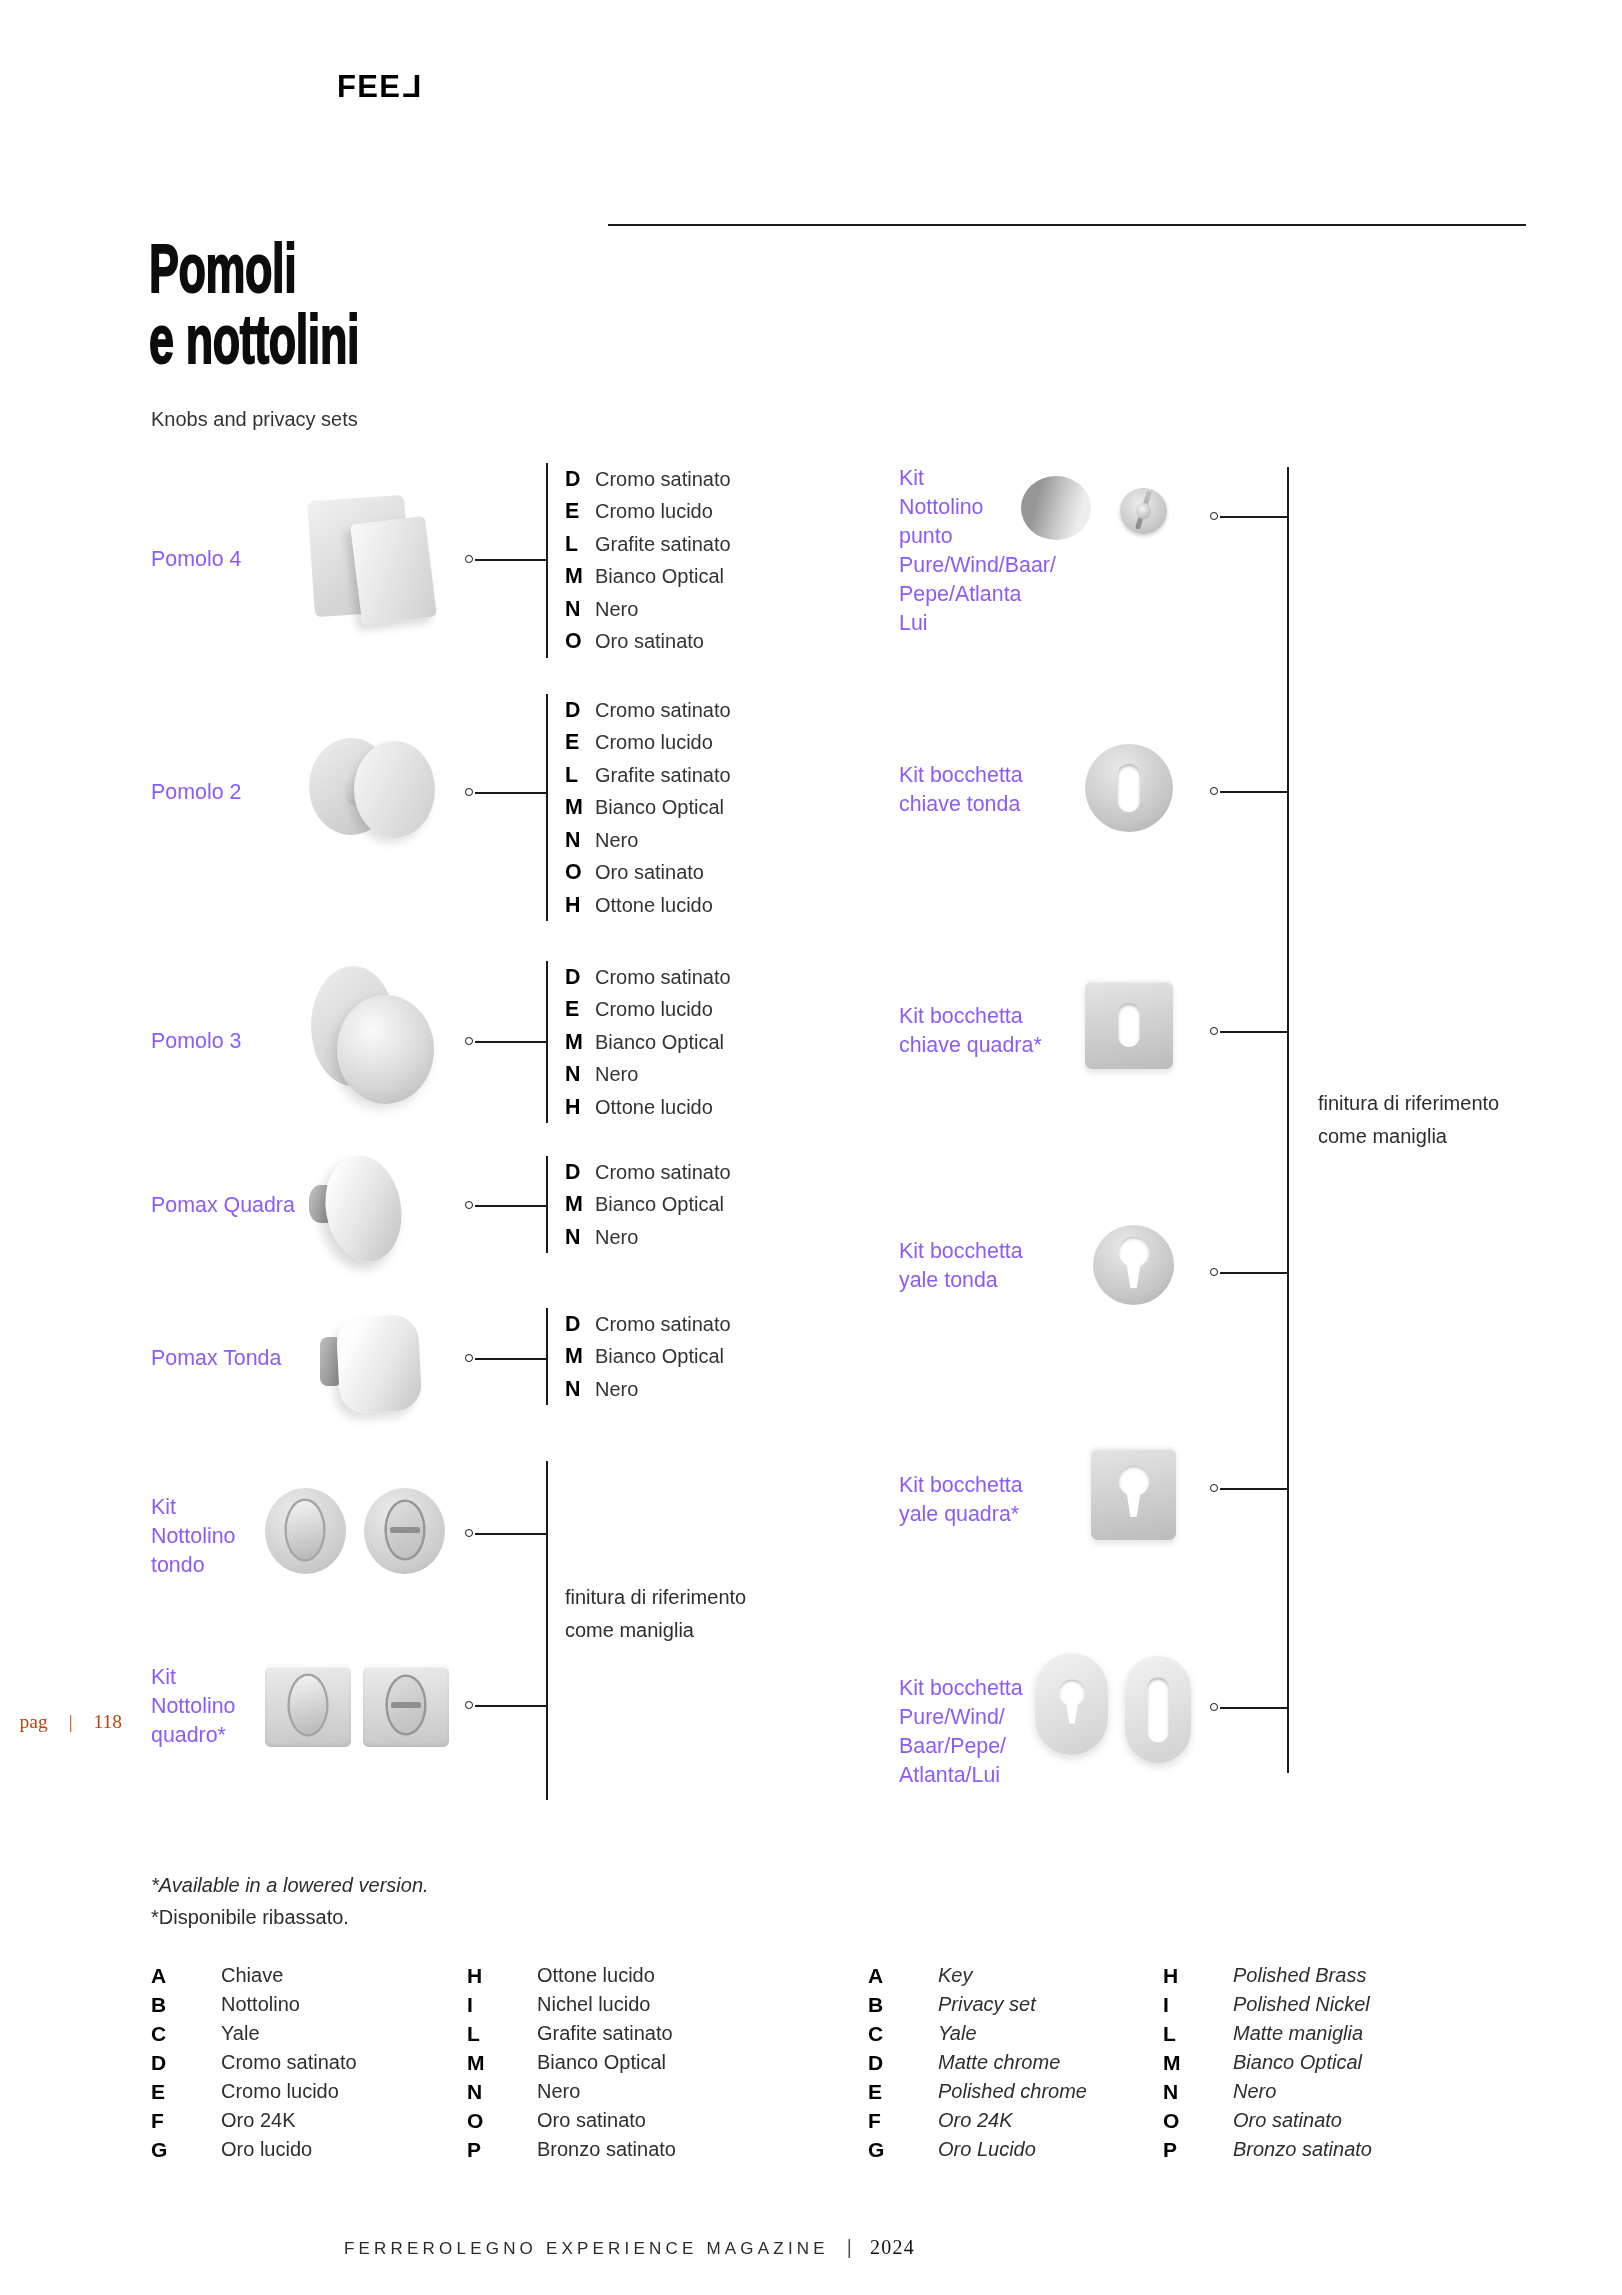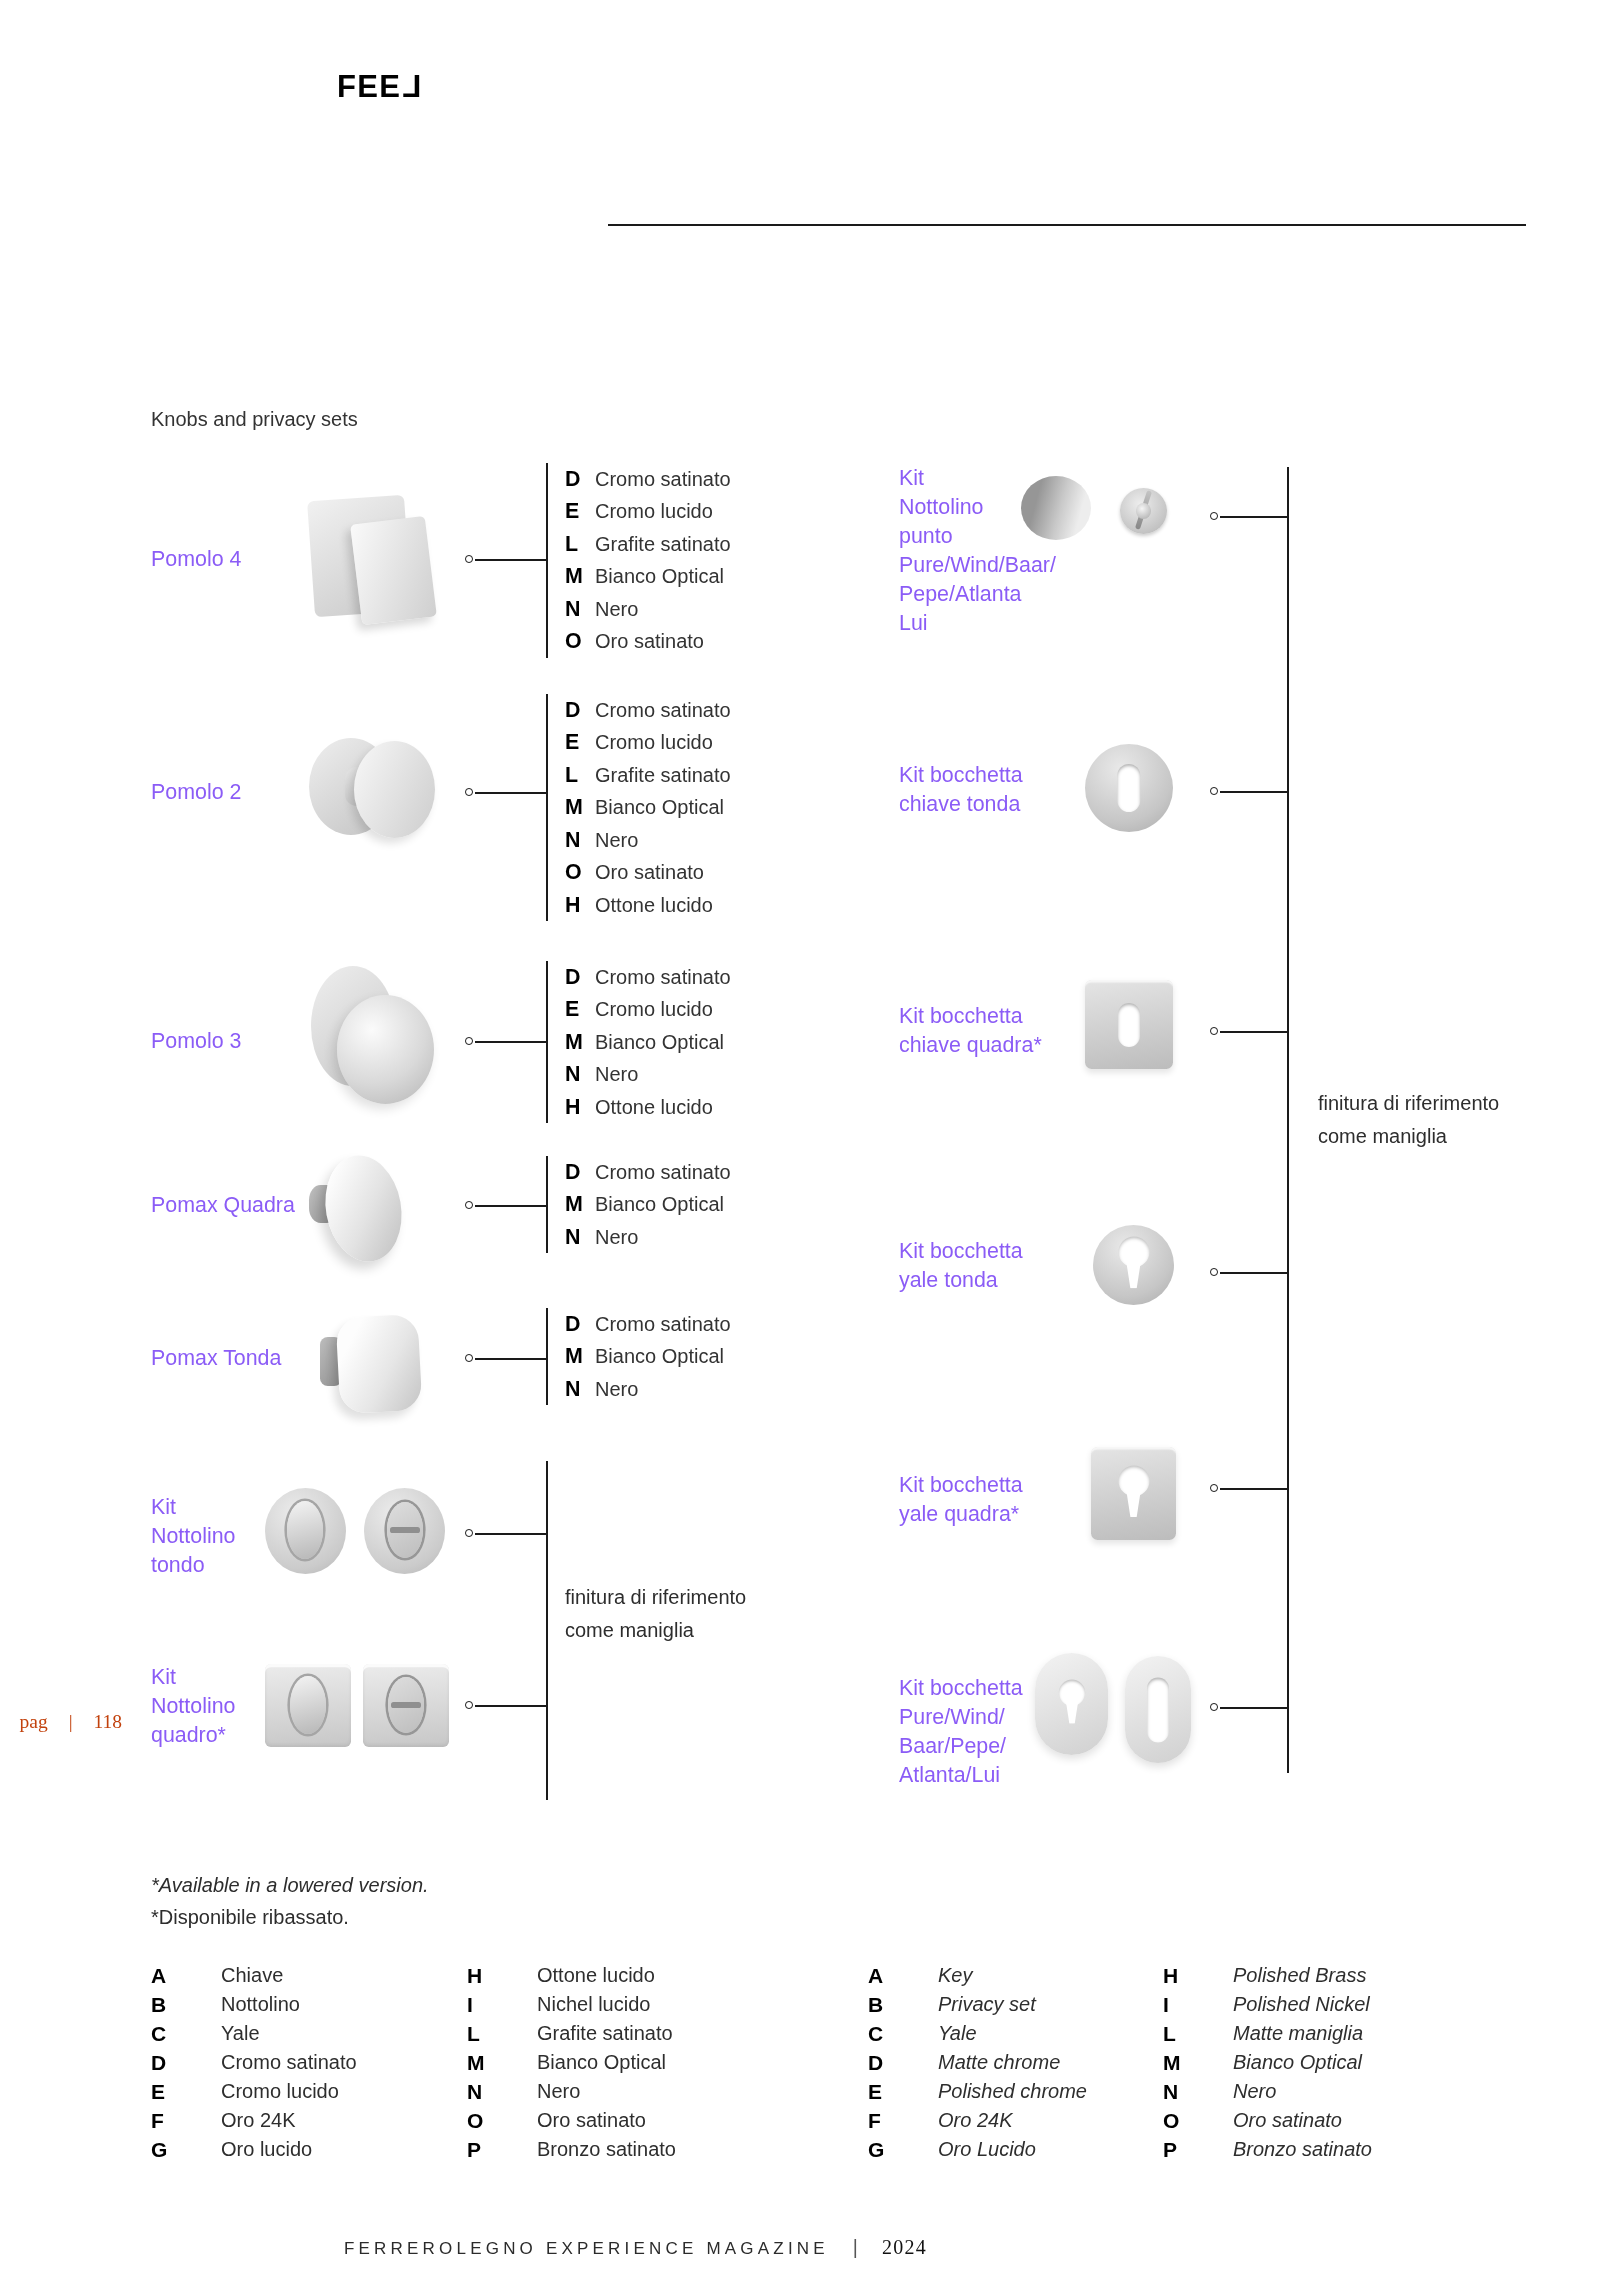--- a/index.html
+++ b/index.html
@@ -36,21 +36,21 @@
   .finish-label{font-size:20px;color:#333;}
 
   
   .legend-row{display:flex;align-items:center;height:29px;}
   .legend-code{font-weight:bold;color:#000;min-width:30px;font-size:21px;}
   .legend-label{font-size:20px;color:#2e2e2e;margin-left:40px;}
   .legend-col.italic .legend-label{font-style:italic;}
 
   
   .pagmark{font-family:"Liberation Serif",serif;font-size:19.5px;color:#c2410c;display:flex;gap:21px;}
-  .footer{display:flex;align-items:baseline;gap:24px;}
+  .footer{display:flex;align-items:baseline;gap:18px;}
   .footer-main{font-size:17px;letter-spacing:4.2px;color:#2b2b2b;}
   .footer-sep{font-size:19.5px;color:#555;font-weight:100;}
   .footer-year{font-family:"Liberation Serif",serif;font-size:20px;color:#111;letter-spacing:1.3px;}
 
   
   .shape{position:absolute;}
   .p1-plate{left:0;top:6.5px;width:97px;height:116px;border-radius:6.5px;
             background:linear-gradient(150deg,#f1f1f1,#c8c8c8);transform:rotate(-4deg);}
   .p1-face{left:45px;top:29px;width:75px;height:101px;border-radius:5.2px;
            background:linear-gradient(115deg,#fafafa,#cfcfcf);transform:rotate(-7deg);
@@ -113,20 +113,24 @@
 <body>
 
 <div class="page">
 
   <div class="abs logo" style="left:337px;top:69px;">
     <span>FEE</span><span class="mirror">L</span>
   </div>
 
   <div class="rule-h" style="left:608px;top:224px;width:918px;"></div>
 
+  <div class="abs" style="left:149px;top:233px;">
+    <div class="title-line">Pomoli</div>
+    <div class="title-line">e nottolini</div>
+  </div>
   <div class="abs subtitle" style="left:151px;top:408px;">Knobs and privacy sets</div>
 
   <div class="abs label" style="left:151px;top:545px;">
       <div>Pomolo 4</div>
     </div>
   <div class="abs" style="left:311px;top:491px;width:143px;height:130px;">
     <div class="shape p1-plate"></div>
     <div class="shape p1-face"></div>
   </div>
   <div class="leader-dot" style="left:465px;top:555px;"></div>

